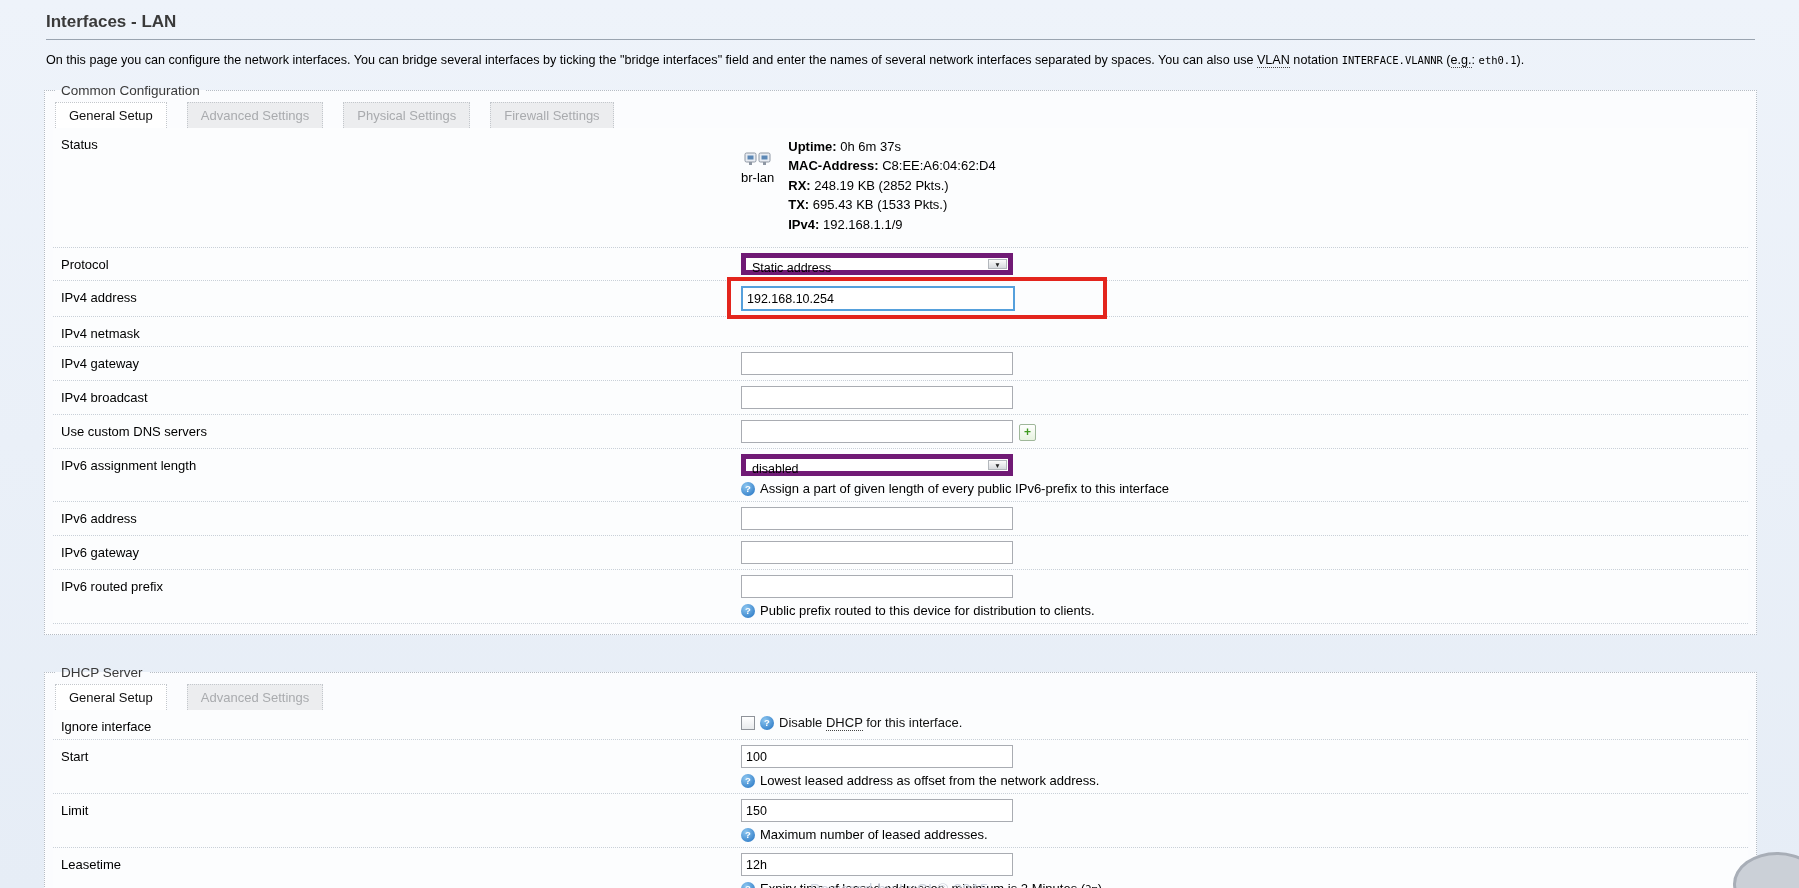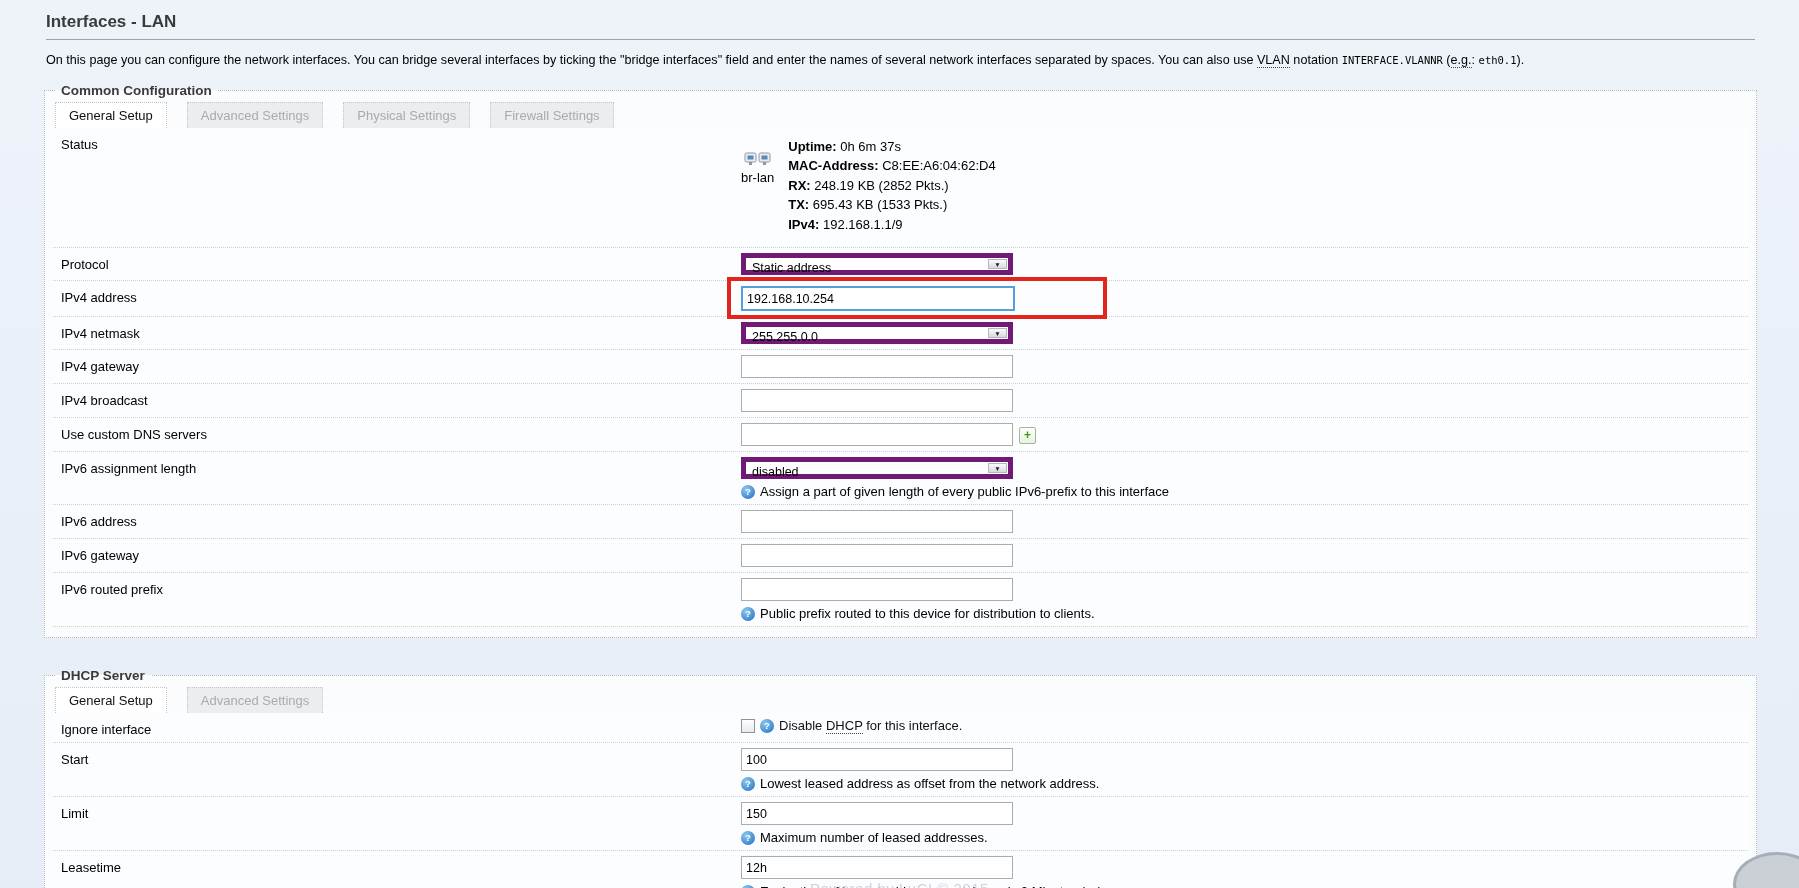--- a/index.html
+++ b/index.html
@@ -15,21 +15,21 @@
   .title-rule { border:none; border-top:1px solid #9aa4b0; height:0; margin:0 2px; }
 
   .desc { font-size:12.6px; line-height:1.5; margin:11px 2px 10px 2px; color:#000; max-width:1705px; }
   .dotted-abbr { border-bottom:1px dotted #444; }
   .mono { font-family:"DejaVu Sans Mono", monospace; font-size:10.5px; }
 
   fieldset.cbi {
     border:1px dotted #b6bcc4; margin:13px 0 0 0; padding:4px 8px 10px 8px;
     background:#fbfcfe; position:relative;
   }
-  fieldset.cbi legend { font-weight:bold; color:#3a3a3a; font-size:13.5px; padding:0 6px; margin-left:2px; }
+  fieldset.cbi legend { font-weight:normal; color:#3a3a3a; font-size:13.5px; padding:0 6px; margin-left:2px; }
 
   .tabs { display:flex; gap:20px; margin:0 0 0 2px; }
   .tab { font-size:13px; padding:5px 13px; border:1px dotted #c3c7cc; border-bottom:none; cursor:default; white-space:nowrap; }
   .tab.active { background:#ffffff; color:#111; }
   .tab.inactive { background:#ecedef; color:#a9abae; }
 
   .section { background:#fcfdfe; }
   .row { display:flex; align-items:flex-start; border-bottom:1px dotted #c9d0d8; padding:5px 8px; }
   .row .lbl { flex:0 0 680px; font-size:13px; padding-top:4px; color:#000; }
   .row .fld { flex:1 1 auto; position:relative; font-size:13px; }
@@ -150,26 +150,20 @@
         <div class="row">
           <div class="lbl">IPv4 address</div>
           <div class="fld">
             <div class="anno anno-ip"></div>
             <input class="text-input focused" type="text" value="192.168.10.254" style="">
           </div>
         </div>
 
         <div class="row">
           <div class="lbl">IPv4 netmask</div>
-          <div class="fld">
-            <div class="combo">
-              <span>255.255.0.0</span>
-              <span class="arrow-btn">▼</span>
-            </div>
-          </div>
         </div>
 
         <div class="row">
           <div class="lbl">IPv4 gateway</div>
           <div class="fld">
             <input class="text-input" type="text" value="" style="">
           </div>
         </div>
 
         <div class="row">

